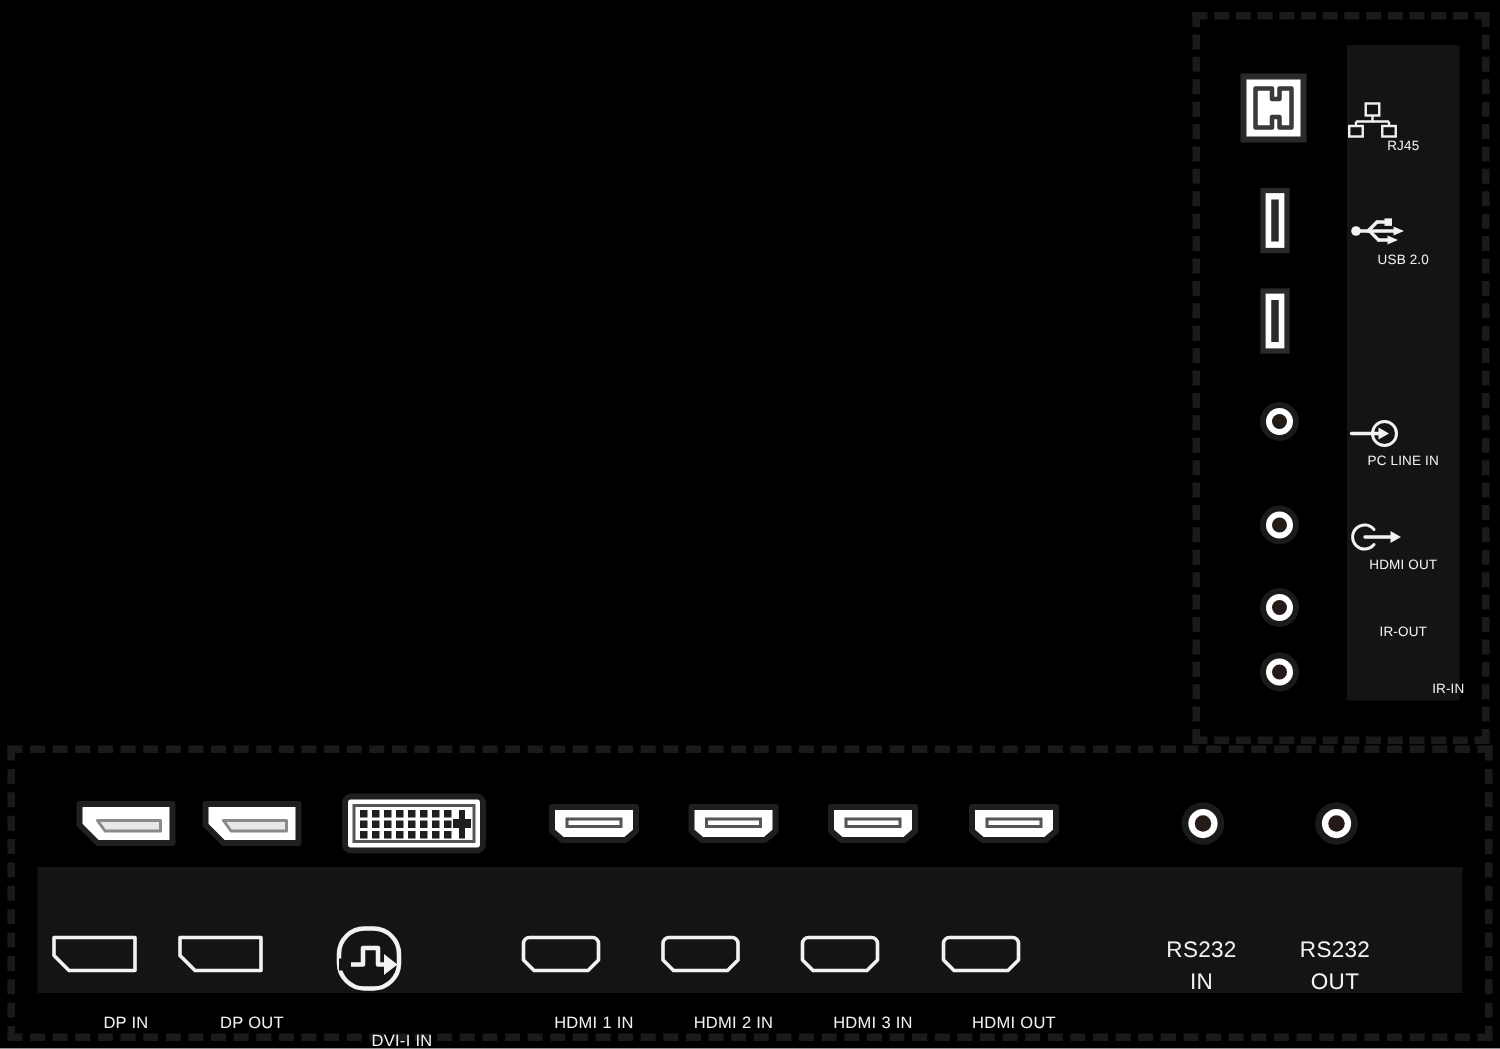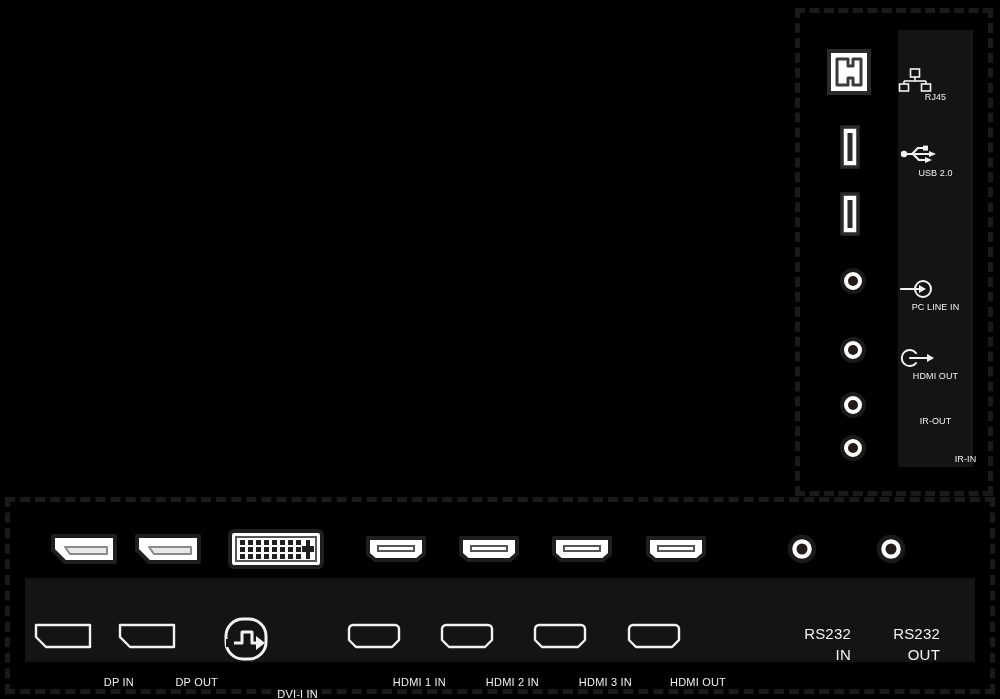--- a/index.html
+++ b/index.html
@@ -87,21 +87,21 @@
 
   
   .hlabel {
     font-size: 11px;
     letter-spacing: .2px;
   }
   .hlabel .glyph {
     display: block;
     margin: 0 auto 3px auto;
   }
-  .hlabel .txt { display: block; text-align: right; }
+  .hlabel .txt { display: block; }
   .hlabel.big { font-size: 15px; line-height: 1.35; }
 
   svg { display: block; overflow: visible; }
 </style>
 </head>
 <body>
 
 <div id="stage">
 
   <div class="dash-box" id="vertical-group"></div>

